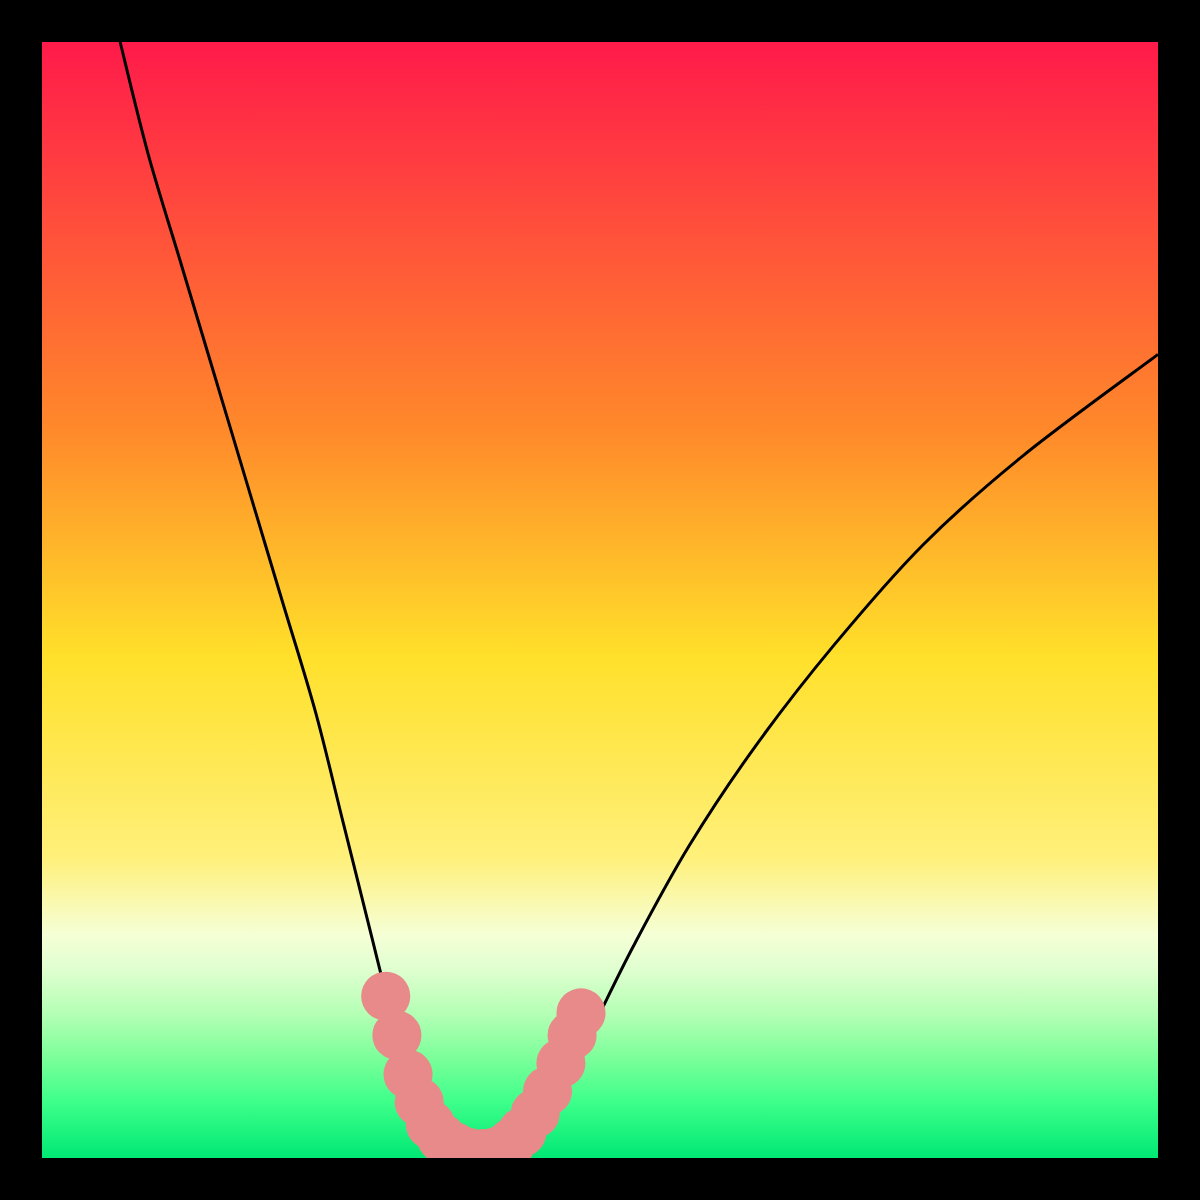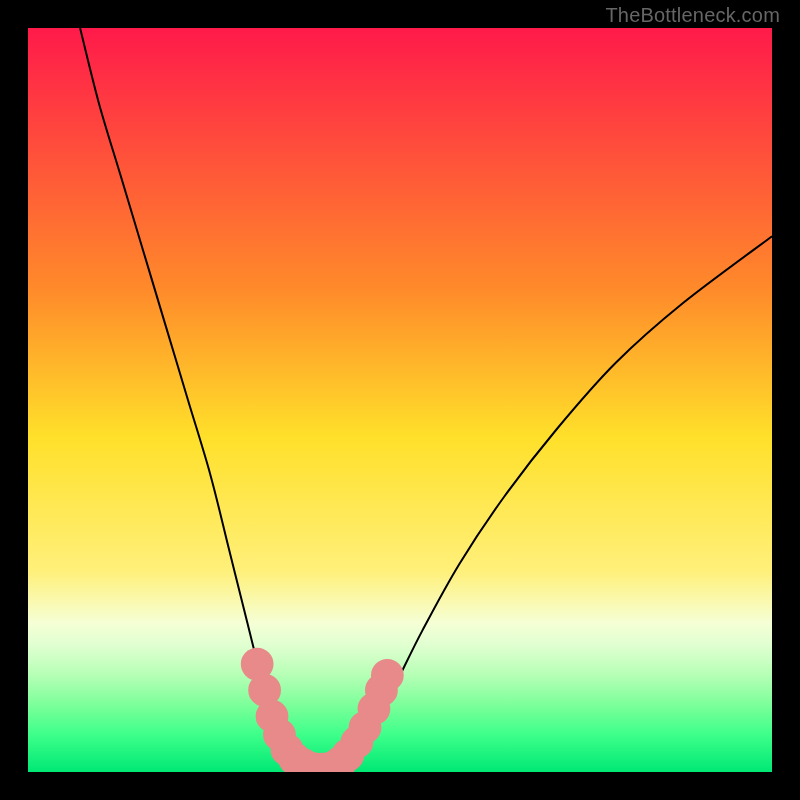--- a/index.html
+++ b/index.html
@@ -34,21 +34,20 @@
     width: 744px;
     height: 744px;
     display: block;
   }
 </style>
 </head>
 <body>
 
 <div class="frame">
 
-  <div class="watermark">TheBottleneck.com</div>
 
   <svg class="plot" viewBox="0 0 744 744" preserveAspectRatio="none">
     <defs>
       <linearGradient id="bg-grad" x1="0" y1="0" x2="0" y2="1">
 
       <stop offset="0%" stop-color="#ff1a4a"></stop>
           <stop offset="35%" stop-color="#ff8a2a"></stop>
           <stop offset="55%" stop-color="#ffe02a"></stop>
           <stop offset="73%" stop-color="#fff07a"></stop>
           <stop offset="80%" stop-color="#f5ffd6"></stop>

